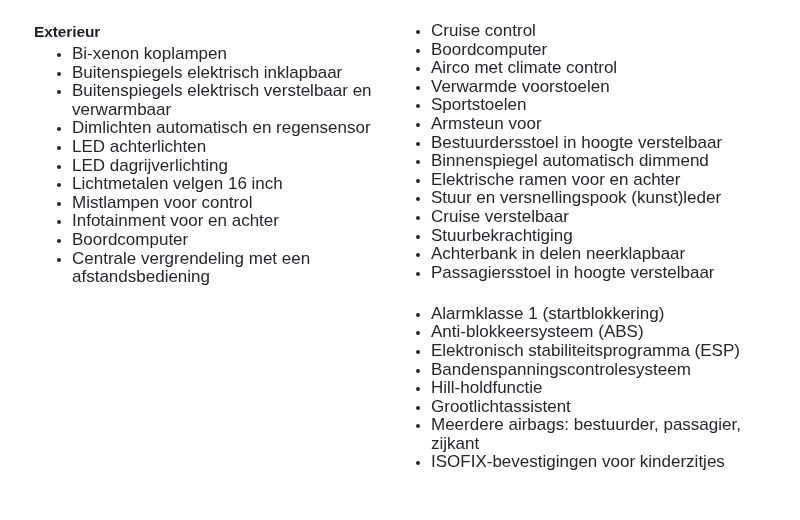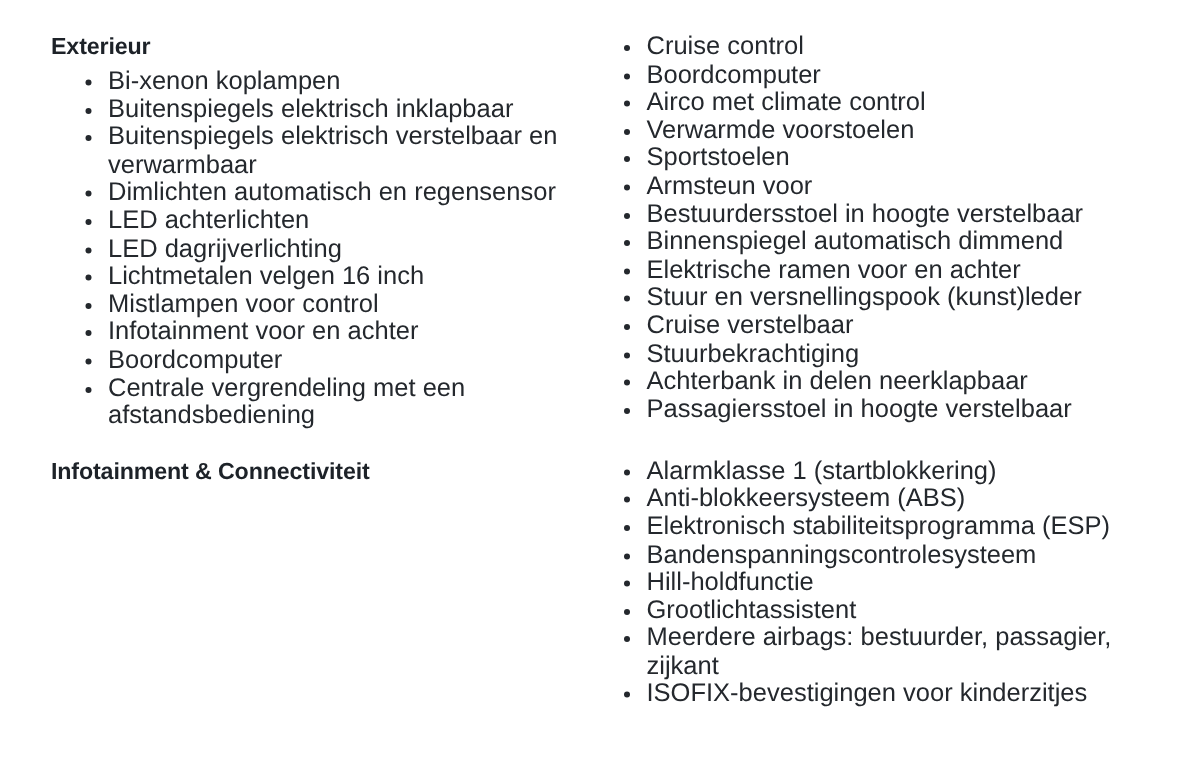--- a/index.html
+++ b/index.html
@@ -87,21 +87,20 @@
         <li>Elektrische ramen voor en achter</li>
         <li>Stuur en versnellingspook (kunst)leder</li>
         <li>Cruise verstelbaar</li>
         <li>Stuurbekrachtiging</li>
         <li>Achterbank in delen neerklapbaar</li>
         <li>Passagiersstoel in hoogte verstelbaar</li>
       </ul>
   </section>
 
   <section class="section">
-    <h3 class="section-title">Infotainment &amp; Connectiviteit</h3>
   </section>
 
   <section class="section">
     <ul class="feature-list">
         <li>Alarmklasse 1 (startblokkering)</li>
         <li>Anti-blokkeersysteem (ABS)</li>
         <li>Elektronisch stabiliteitsprogramma (ESP)</li>
         <li>Bandenspanningscontrolesysteem</li>
         <li>Hill-holdfunctie</li>
         <li>Grootlichtassistent</li>

